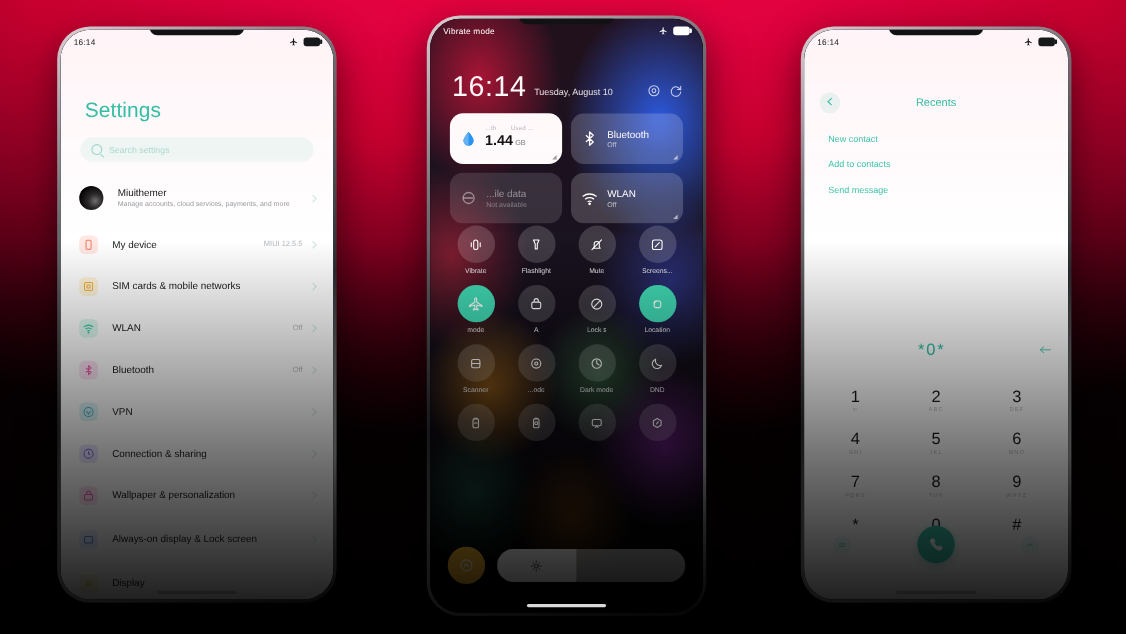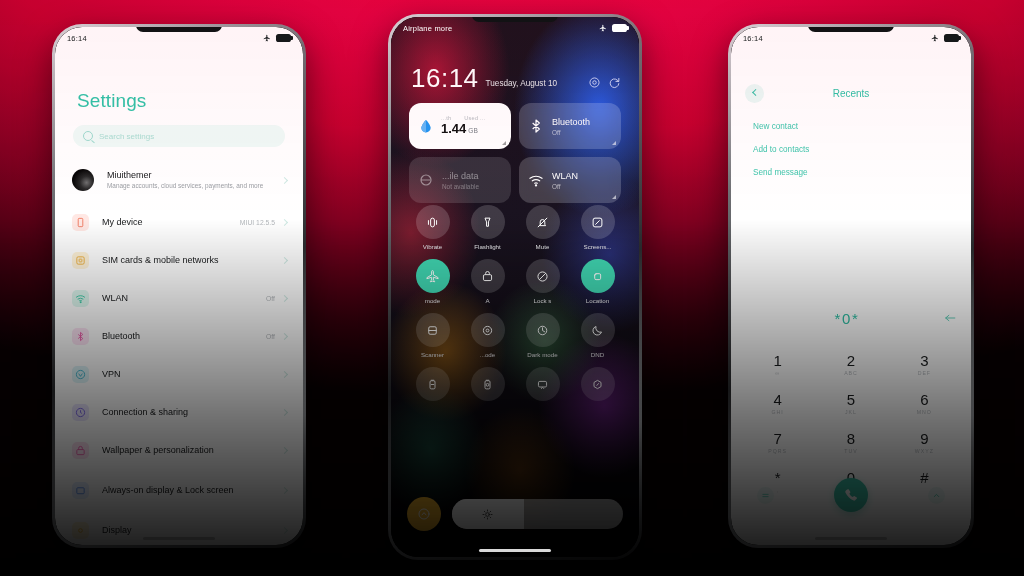--- a/index.html
+++ b/index.html
@@ -321,21 +321,21 @@
       <div class="homebar dark"></div>
     </div>
   </div>
 
   <div class="phone dark" id="p2">
     <div class="phone-inner">
       <div class="screen cc">
         <div class="cc-wall"></div>
 
         <div class="statusbar">
-          <span>Airplane more</span>
+          <span>Vibrate mode</span>
           <span class="sb-right">
             <svg class="plane-ic" viewBox="0 0 24 24">
                 <path d="M21 16v-2l-8-5V3.5a1.5 1.5 0 0 0-3 0V9l-8 5v2l8-2.5V19l-2 1.5V22l3.5-1 3.5 1v-1.5L13 19v-5.5z"></path>
               </svg>
             <span class="batt"></span>
           </span>
         </div>
 
         <div class="cc-head">
           <div class="cc-clock">16:14</div>

